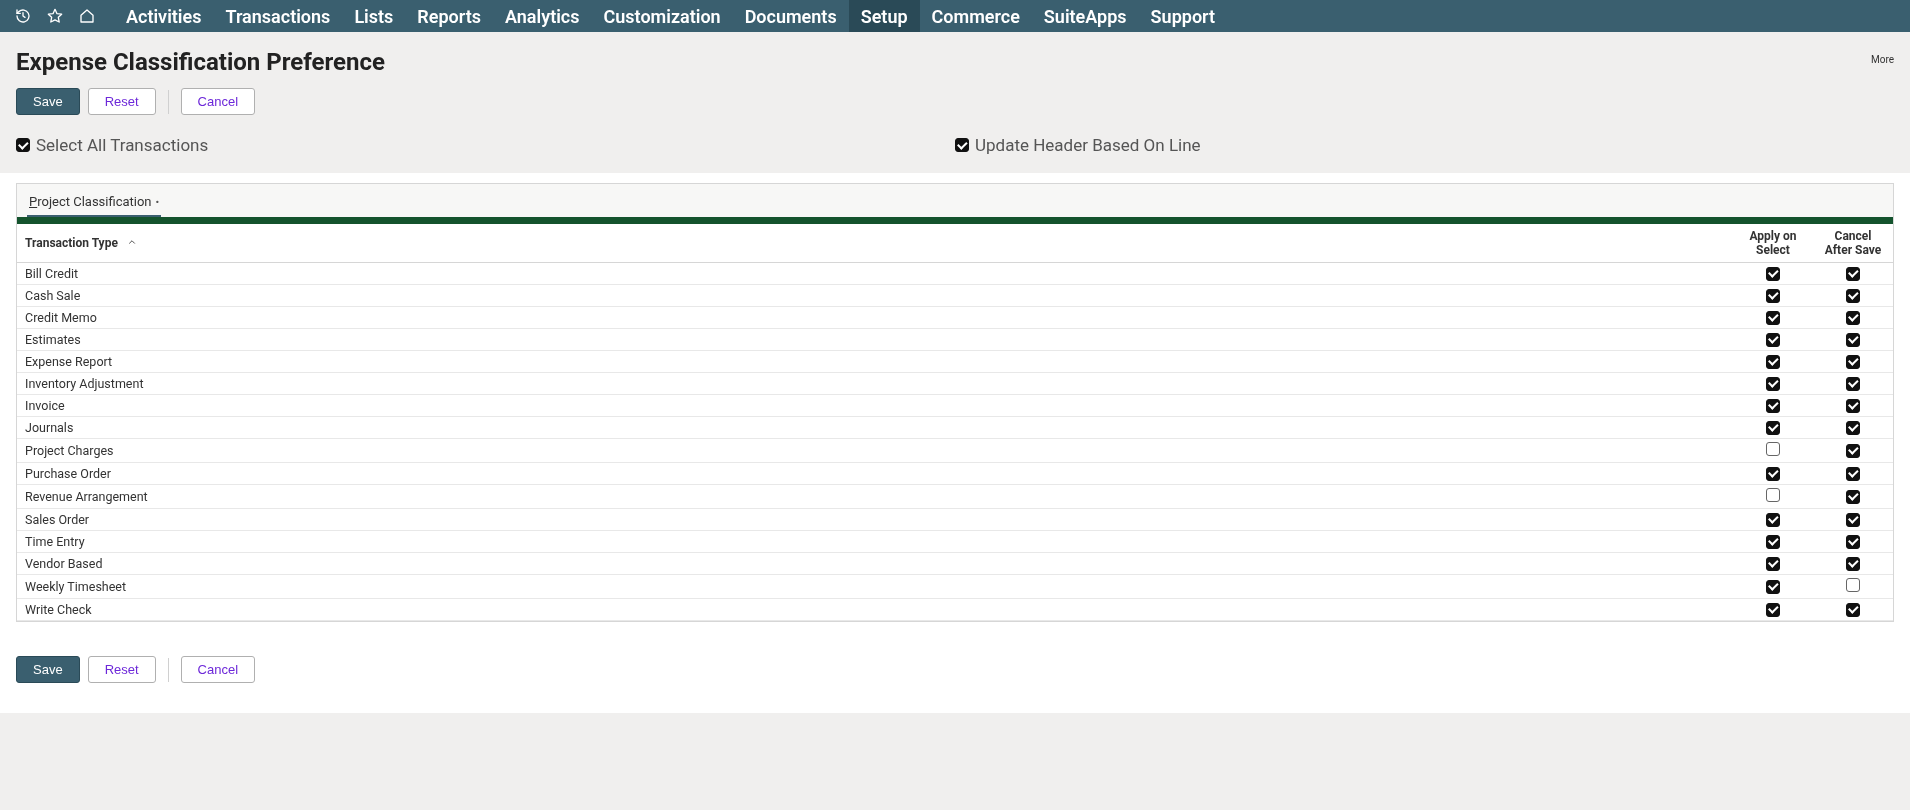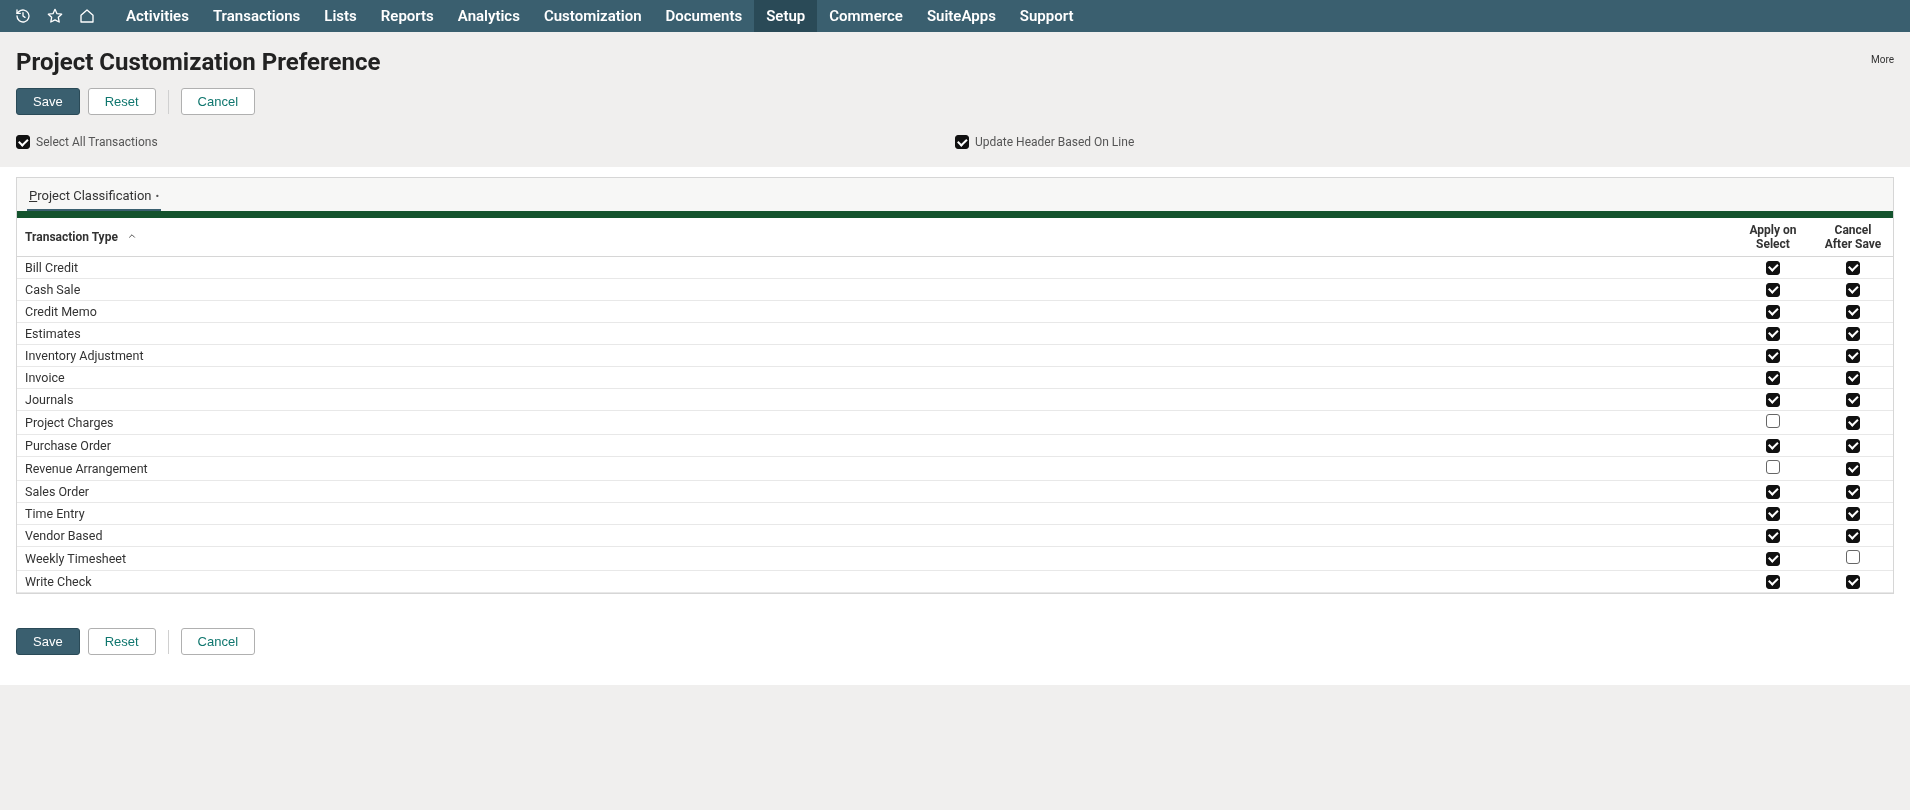--- a/index.html
+++ b/index.html
@@ -29,21 +29,21 @@
     cursor: pointer;
   }
   .topnav .menu {
     display: flex;
     align-items: stretch;
     margin-left: 6px;
     height: 100%;
   }
   .topnav .menu-item {
     color: #fff;
-    font-size: 15px;
+    font-size: 18px;
     padding: 0 12px;
     display: flex;
     align-items: center;
     cursor: pointer;
     font-weight: 600;
   }
   .topnav .menu-item.active {
     background: #2a4a57;
   }
   
@@ -72,21 +72,21 @@
     gap: 8px;
     align-items: center;
   }
   .btn {
     font-size: 13px;
     padding: 5px 16px;
     border-radius: 3px;
     cursor: pointer;
     border: 1px solid #b0b0b0;
     background: #fff;
-    color: #0f766e;
+    color: #6d28d9;
   }
   .btn-primary {
     background: #3a5f6f;
     color: #fff;
     border: 1px solid #2a4a57;
   }
   .btn-sep {
     width: 1px;
     height: 24px;
     background: #d0d0d0;
@@ -97,21 +97,21 @@
     display: flex;
     padding: 6px 16px 18px 16px;
   }
   .option-col {
     flex: 1;
     display: flex;
     align-items: center;
     gap: 6px;
   }
   .option-label {
-    font-size: 12px;
+    font-size: 17px;
     color: #555;
   }
   
   .chk {
     width: 14px; height: 14px;
     border: 1px solid #666;
     border-radius: 3px;
     display: inline-flex;
     align-items: center;
     justify-content: center;
@@ -230,21 +230,21 @@
       <div class="menu-item">Documents</div>
       <div class="menu-item active">Setup</div>
       <div class="menu-item">Commerce</div>
       <div class="menu-item">SuiteApps</div>
       <div class="menu-item">Support</div>
     </div>
 </div>
 
 <div class="page-header">
   <div class="page-title-row">
-    <h1 class="page-title">Project Customization Preference</h1>
+    <h1 class="page-title">Expense Classification Preference</h1>
     <span class="more-link">More</span>
   </div>
   <div class="button-row">
     <button class="btn btn-primary">Save</button>
     <button class="btn">Reset</button>
     <span class="btn-sep"></span>
     <button class="btn">Cancel</button>
   </div>
 </div>
 
@@ -302,20 +302,25 @@
             <td>Credit Memo</td>
             <td class="center"><span class="chk checked"></span></td>
             <td class="center"><span class="chk checked"></span></td>
           </tr>
           <tr>
             <td>Estimates</td>
             <td class="center"><span class="chk checked"></span></td>
             <td class="center"><span class="chk checked"></span></td>
           </tr>
           <tr>
+            <td>Expense Report</td>
+            <td class="center"><span class="chk checked"></span></td>
+            <td class="center"><span class="chk checked"></span></td>
+          </tr>
+          <tr>
             <td>Inventory Adjustment</td>
             <td class="center"><span class="chk checked"></span></td>
             <td class="center"><span class="chk checked"></span></td>
           </tr>
           <tr>
             <td>Invoice</td>
             <td class="center"><span class="chk checked"></span></td>
             <td class="center"><span class="chk checked"></span></td>
           </tr>
           <tr>

